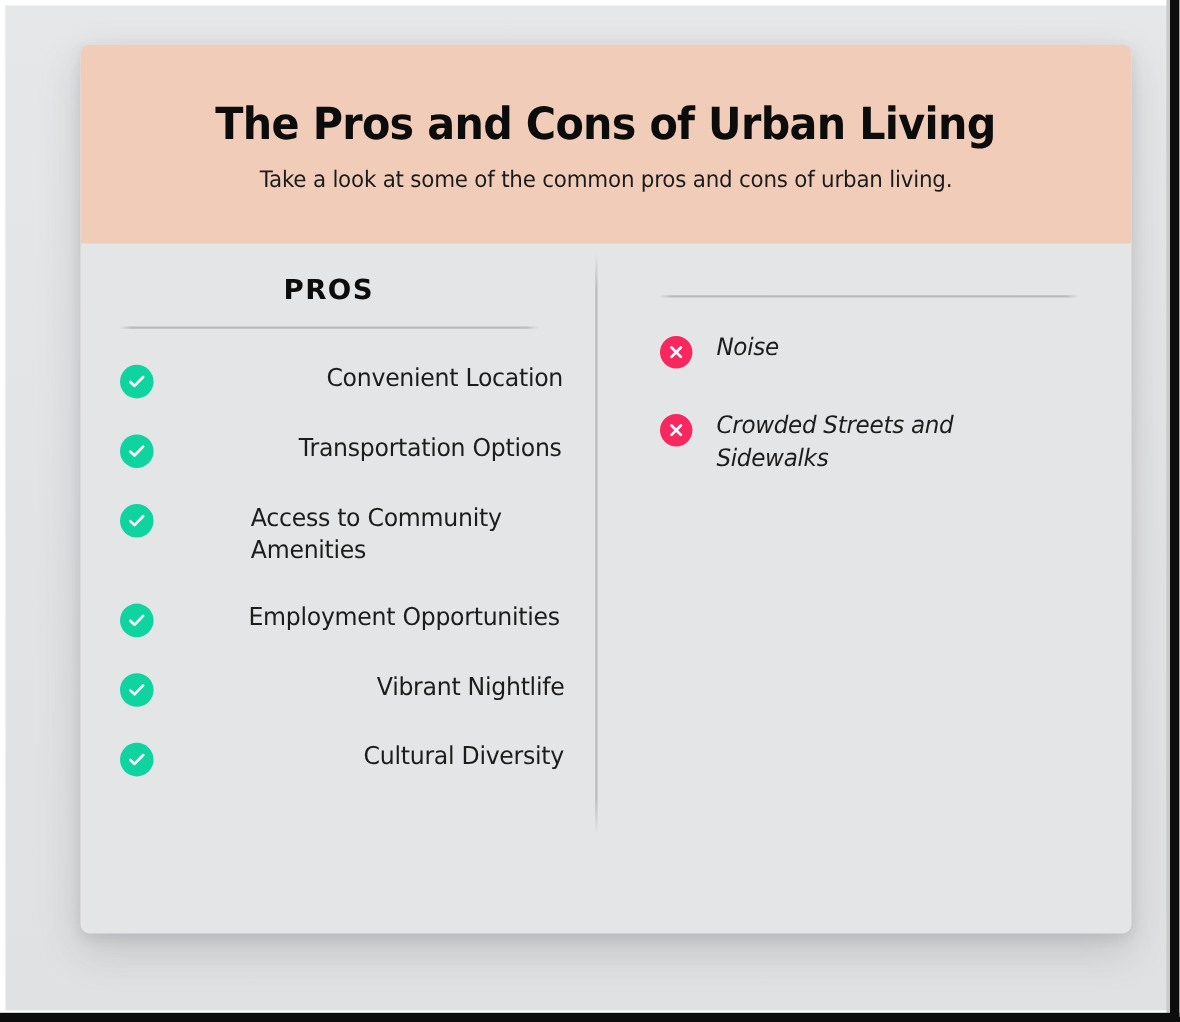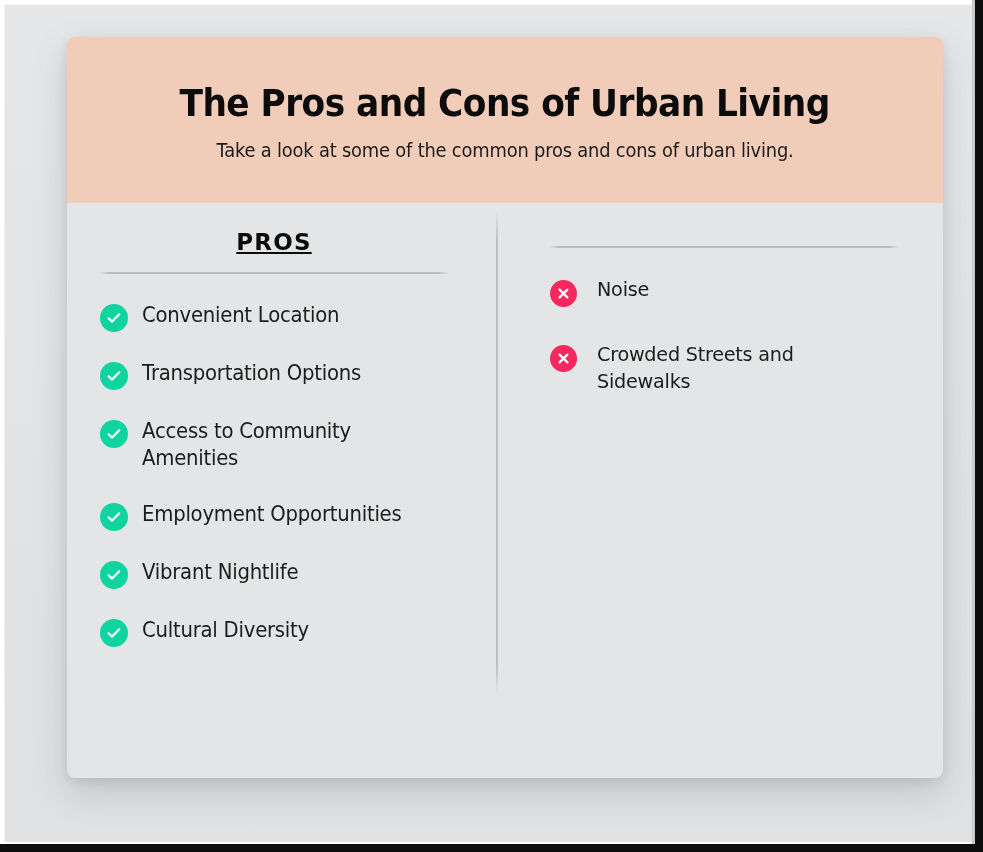--- a/index.html
+++ b/index.html
@@ -132,21 +132,21 @@
 
   .column-header {
     font-family: "DejaVu Sans", sans-serif;
     font-size: 23px;
     font-weight: 700;
     letter-spacing: 1.2px;
     color: #0c0c0c;
     text-align: center;
   }
 
-  #pros-column .column-header { padding-right: 24px; text-decoration: underline; }
+  #pros-column .column-header { padding-right: 24px; }
   #cons-column .column-header { padding-left: 2px; }
 
   .column-rule {
     height: 2px;
     margin-top: 17px;
     border-radius: 2px;
     background: linear-gradient(90deg,
         rgba(186,187,189,0) 0%,
         #babbbd 3%,
         #babbbd 97%,
@@ -164,22 +164,22 @@
   #pros-column .item-list { margin-left: 5px; }
   #cons-column .item-list { margin-left: 17px; }
 
   .list-item {
     display: flex;
     align-items: flex-start;
     gap: 14px;
     margin-bottom: 29px;
   }
 
-  #pros-column .list-item { margin-bottom: 28px; }
-  #cons-column .list-item { gap: 20px; margin-bottom: 34px; }
+  #pros-column .list-item { margin-bottom: 28px; justify-content: space-between; }
+  #cons-column .list-item { gap: 20px; margin-bottom: 34px; font-style: italic; }
 
   .item-icon {
     flex: 0 0 auto;
     width: 28px;
     height: 28px;
     border-radius: 50%;
     display: flex;
     align-items: center;
     justify-content: center;
     margin-top: 2px;

